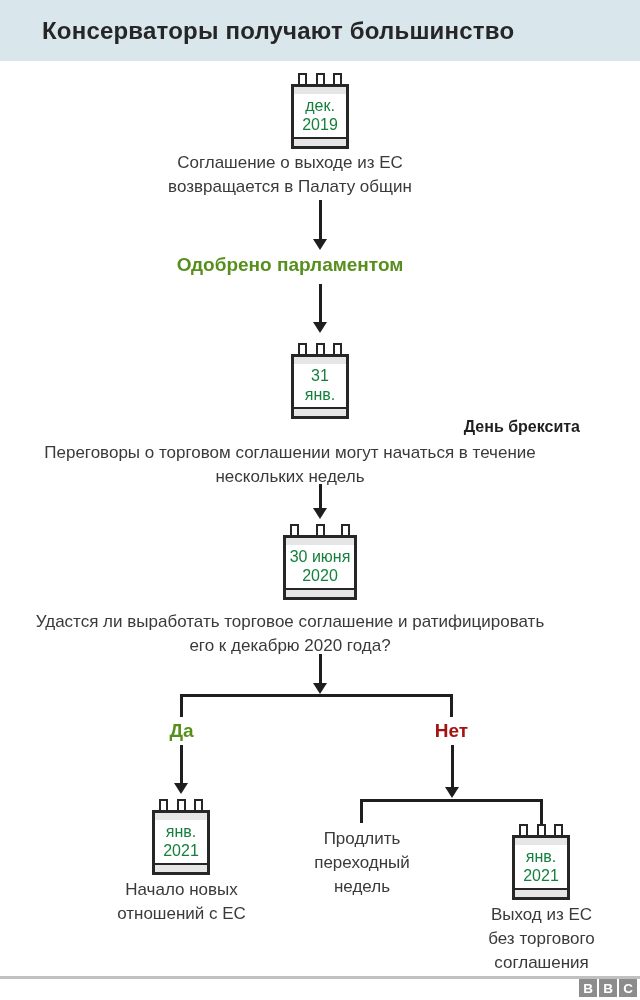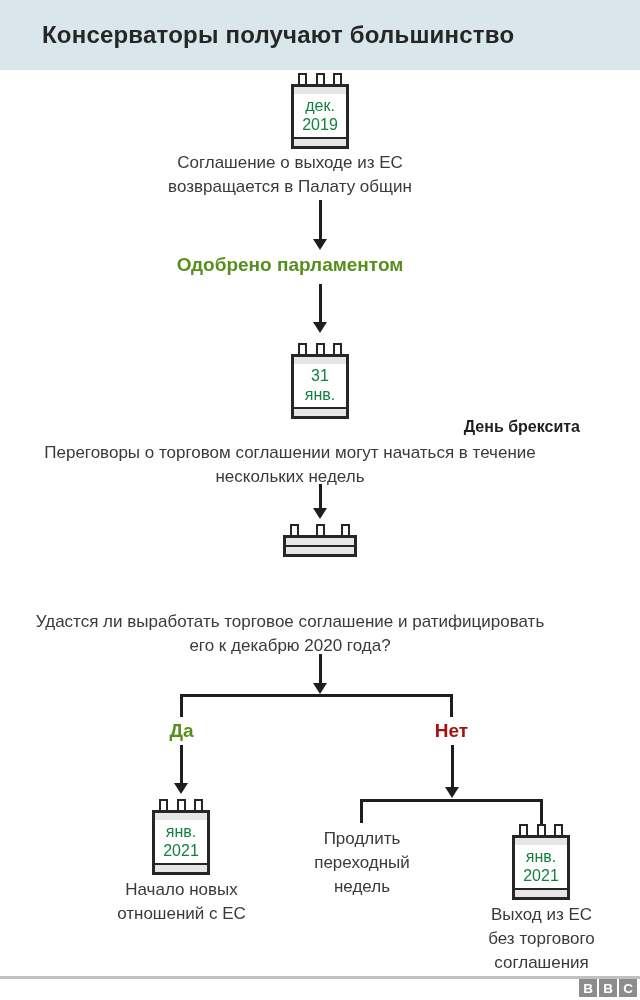--- a/index.html
+++ b/index.html
@@ -4,21 +4,21 @@
 <style>
   html, body { margin: 0; padding: 0; }
   body {
     width: 640px; height: 1000px; position: relative;
     background: #ffffff; overflow: hidden;
     font-family: "Liberation Sans", "DejaVu Sans", sans-serif;
     color: #3a3a3a;
   }
 
   .header {
-    position: absolute; top: 0; left: 0; width: 640px; height: 70px;
+    position: absolute; top: 0; left: 0; width: 640px; height: 61px;
     background: #d9e7ec; display: flex; align-items: center;
   }
   .header h1 {
     margin: 0; padding-left: 42px; font-size: 24px; font-weight: bold;
     color: #262626; letter-spacing: 0.2px;
   }
 
   .caption {
     position: absolute; text-align: center; font-size: 17px;
     line-height: 1.42; color: #3a3a3a; white-space: pre-line;
@@ -126,20 +126,22 @@
 </div>
 
 <div class="calendar wide" style="left:320px; top:524px;">
   <div class="cal-tabs">
     <span class="cal-tab"></span>
     <span class="cal-tab"></span>
     <span class="cal-tab"></span>
   </div>
   <div class="cal-body">
     <div class="cal-strip-top"></div>
+    <div class="cal-date">30 июня
+2020</div>
     <div class="cal-footer"></div>
   </div>
 </div>
 
 <div class="caption full" style="top:610px;">Удастся ли выработать торговое соглашение и ратифицировать
 его к декабрю 2020 года?</div>
 
 <div class="arrow" style="left:320px; top:654px;">
   <div class="shaft" style="height:29px;"></div>
   <div class="head"></div>

